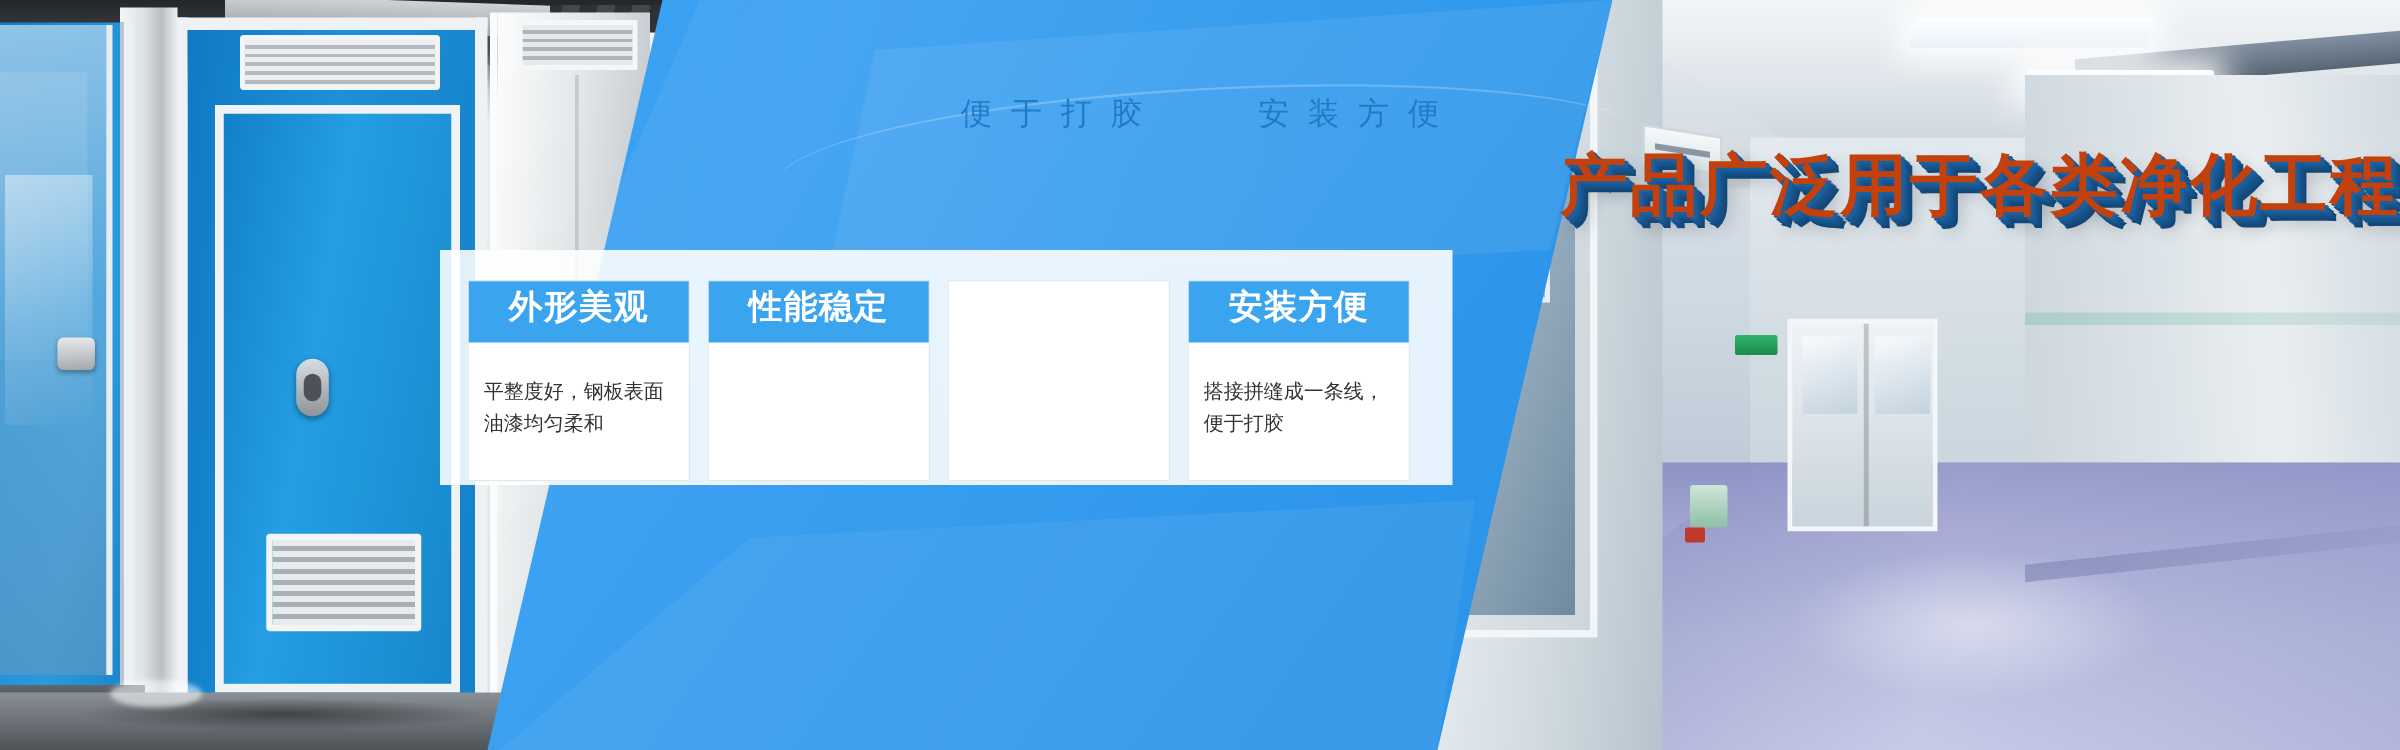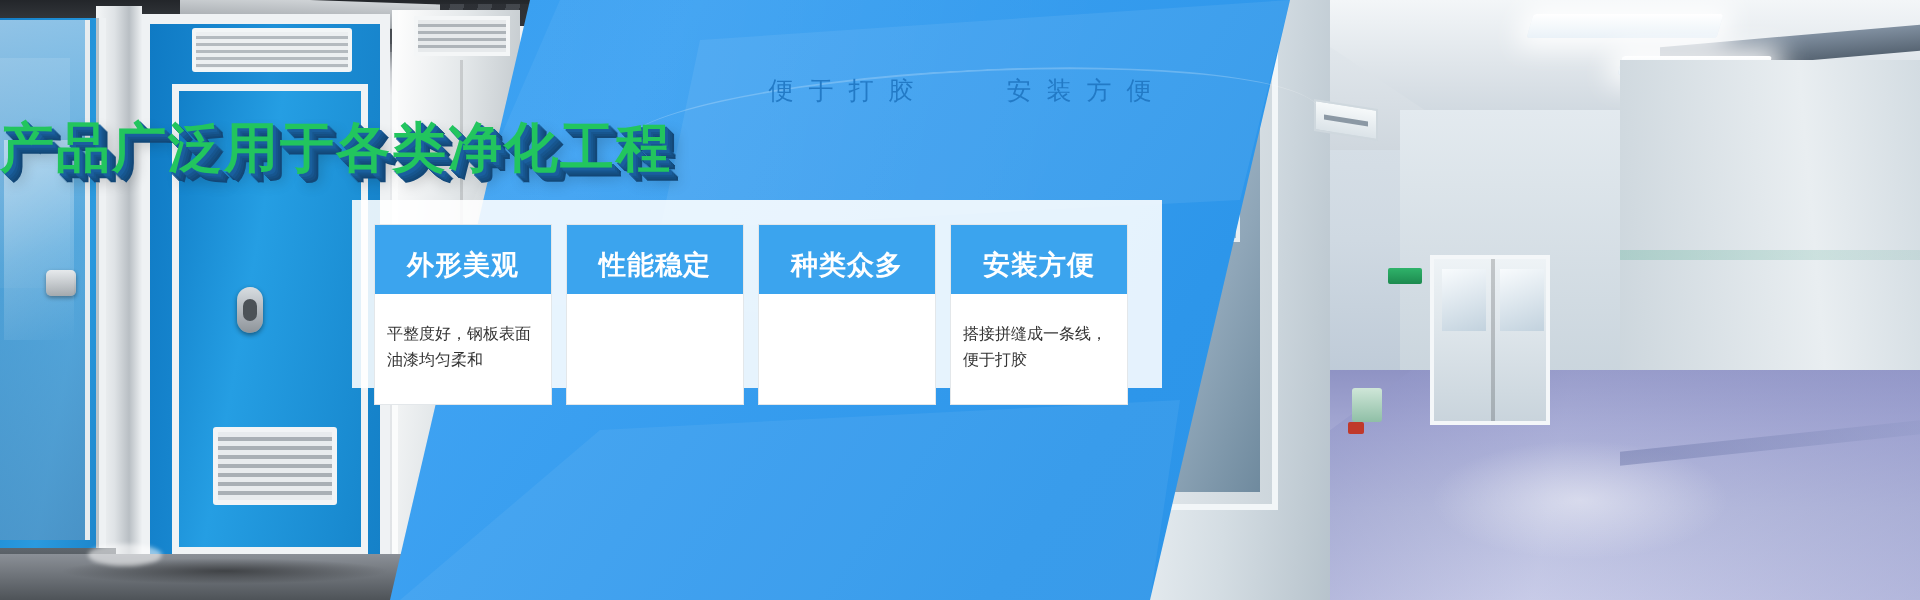--- a/index.html
+++ b/index.html
@@ -166,34 +166,34 @@
     clip-path:polygon(600px 430px,1180px 400px,1150px 600px,400px 600px);}
   .bp-curve{position:absolute;left:620px;top:70px;width:700px;height:120px;
     border-top:2px solid rgba(255,255,255,.22);border-radius:50%;transform:rotate(-3deg);}
 
   
   .subtitle { position:absolute; left:0; top:74px; width:1920px; text-align:center;
     font-size:25px; letter-spacing:15px; color:#2178c4; font-weight:400;
     text-indent:15px; opacity:.95; }
   .subtitle .gap { display:inline-block; width:34px; }
 
-  .headline { position:absolute; left:0; top:112px; width:1920px; text-align:left;
-    font-size:54px; font-weight:bold; color:#22c55e; letter-spacing:2px;
+  .headline { position:absolute; left:0; top:112px; width:1920px; text-align:right;
+    font-size:54px; font-weight:bold; color:#c2410c; letter-spacing:2px;
     text-shadow:
       2px 2px 0 #1a5f9e, 3px 3px 0 #1a5f9e, 4px 4px 0 #17568f,
       5px 5px 0 #17568f, 6px 6px 0 #154f83, 7px 7px 0 #154f83,
       8px 8px 0 #134878, 9px 9px 0 #134878, 10px 10px 14px rgba(0,0,0,.3); }
 
   
   .cards-wrap { position:absolute; left:352px; top:200px; width:810px; height:188px;
     background:rgba(255,255,255,.88); }
   .cards { display:flex; gap:14px; padding:24px 22px; }
   .card { width:178px; background:#ffffff; border:1px solid #e3e7ea; }
   .card-head { background:#3ba4ee; color:#fff; font-size:27px; font-weight:bold;
-    text-align:center; padding:22px 0 11px; letter-spacing:1px; }
+    text-align:center; padding:2px 0 11px; letter-spacing:1px; }
   .card-body { font-size:16px; color:#333333; line-height:1.62; padding:11px 12px 13px;
     min-height:94px;margin-top:16px; }
 </style>
 </head>
 <body>
 
 <div class="banner">
 
   <div class="photo-left">
     <div class="pl-ceiling"></div>
@@ -273,21 +273,20 @@
   <div class="cards-wrap">
     <div class="cards">
       <div class="card">
         <div class="card-head">外形美观</div>
         <div class="card-body">平整度好，钢板表面油漆均匀柔和</div>
       </div>
       <div class="card">
         <div class="card-head">性能稳定</div>
       </div>
       <div class="card">
-        <div class="card-head">种类众多</div>
       </div>
       <div class="card">
         <div class="card-head">安装方便</div>
         <div class="card-body">搭接拼缝成一条线，便于打胶</div>
       </div>
     </div>
   </div>
 
 </div>
 

